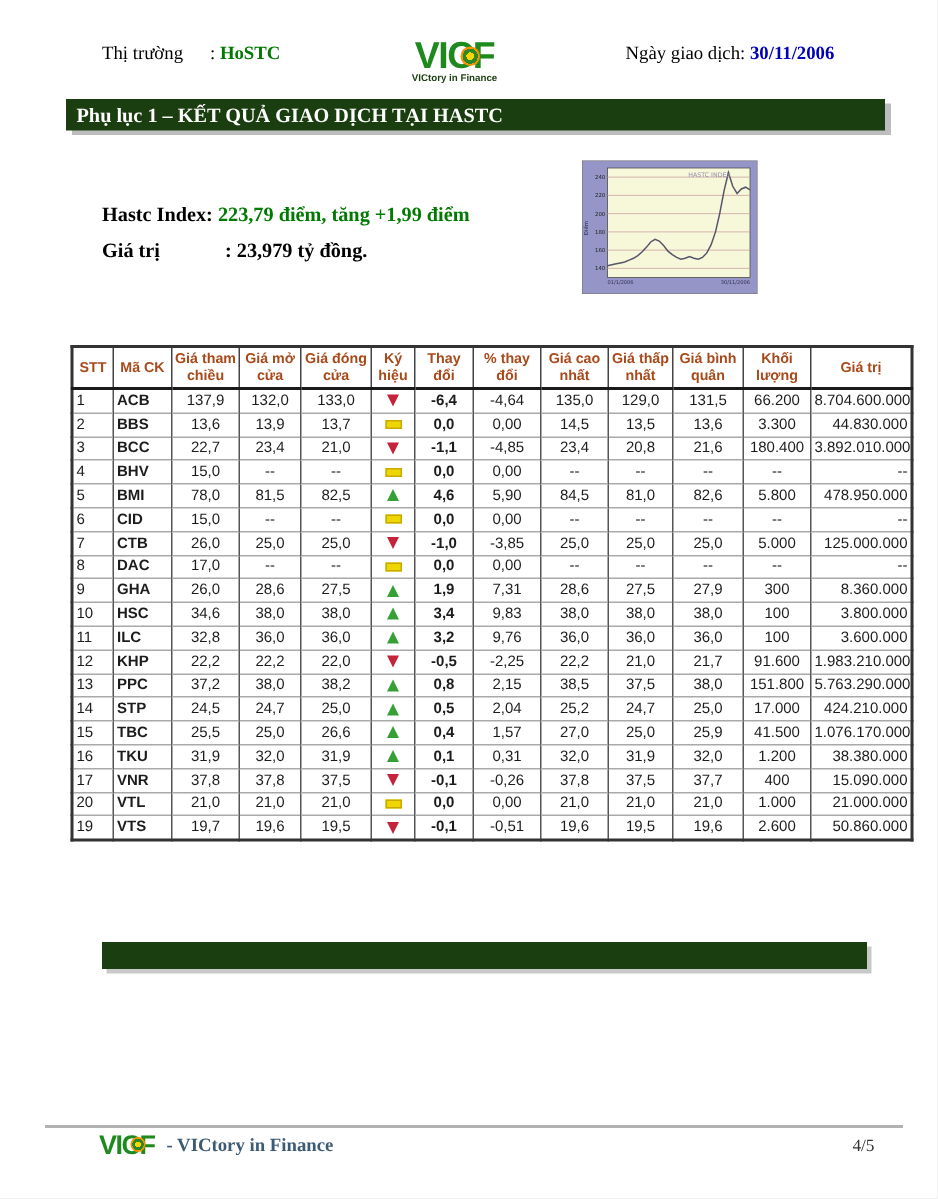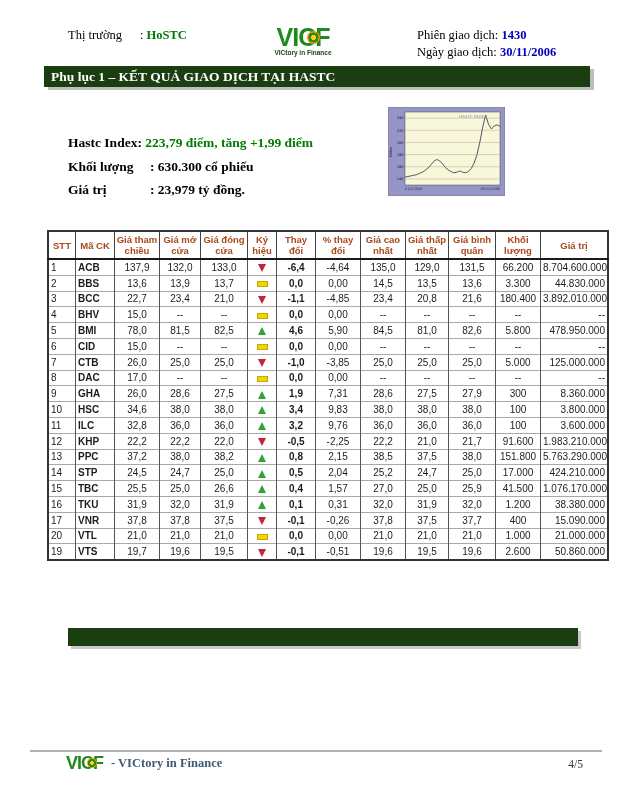--- a/index.html
+++ b/index.html
@@ -77,29 +77,27 @@
   <div class="hdr-left">
     <div><span class="lblw">Thị trường</span><span>: </span><span class="v-green">HoSTC</span></div>
   </div>
 
   <div class="logo">
     <span class="logo-word"><span>VICF</span><span class="logo-dot"></span></span>
     <div class="logo-sub">VICtory in Finance</div>
   </div>
 
   <div class="hdr-right">
-    <div><span>Phiên giao dịch:</span> <span class="v-blue">1430</span></div>
     <div><span>Ngày giao dịch:</span> <span class="v-blue">30/11/2006</span></div>
   </div>
 
   <div class="title-bar">Phụ lục 1 – KẾT QUẢ GIAO DỊCH TẠI HASTC</div>
 
   <div class="summary">
     <div><span>Hastc Index:</span> <span class="v-green">223,79 điểm, tăng +1,99 điểm</span></div>
-    <div><span class="sum-lbl">Khối lượng</span><span>: 630.300 cổ phiếu</span></div>
     <div><span class="sum-lbl">Giá trị</span><span>: 23,979 tỷ đồng.</span></div>
   </div>
 
   <div class="chart">
     <svg id="chart-svg" width="117" height="89" viewBox="0 0 117 89" xmlns="http://www.w3.org/2000/svg">
         <rect x="0" y="0" width="117" height="89" fill="#9595c8" stroke="#777" stroke-width="0.8"></rect>
         <rect x="17" y="5" width="95" height="73" fill="#f7f7da" stroke="#444" stroke-width="0.5"></rect>
         <line x1="17" y1="71.91666666666666" x2="112" y2="71.91666666666666" stroke="#c89f9f" stroke-width="0.5"></line>
         <text x="15.5" y="73.21666666666665" font-size="3.6" fill="#222" text-anchor="end" font-family="&quot;DejaVu Sans&quot;,sans-serif">140</text>
         <line x1="17" y1="59.75" x2="112" y2="59.75" stroke="#c89f9f" stroke-width="0.5"></line>

